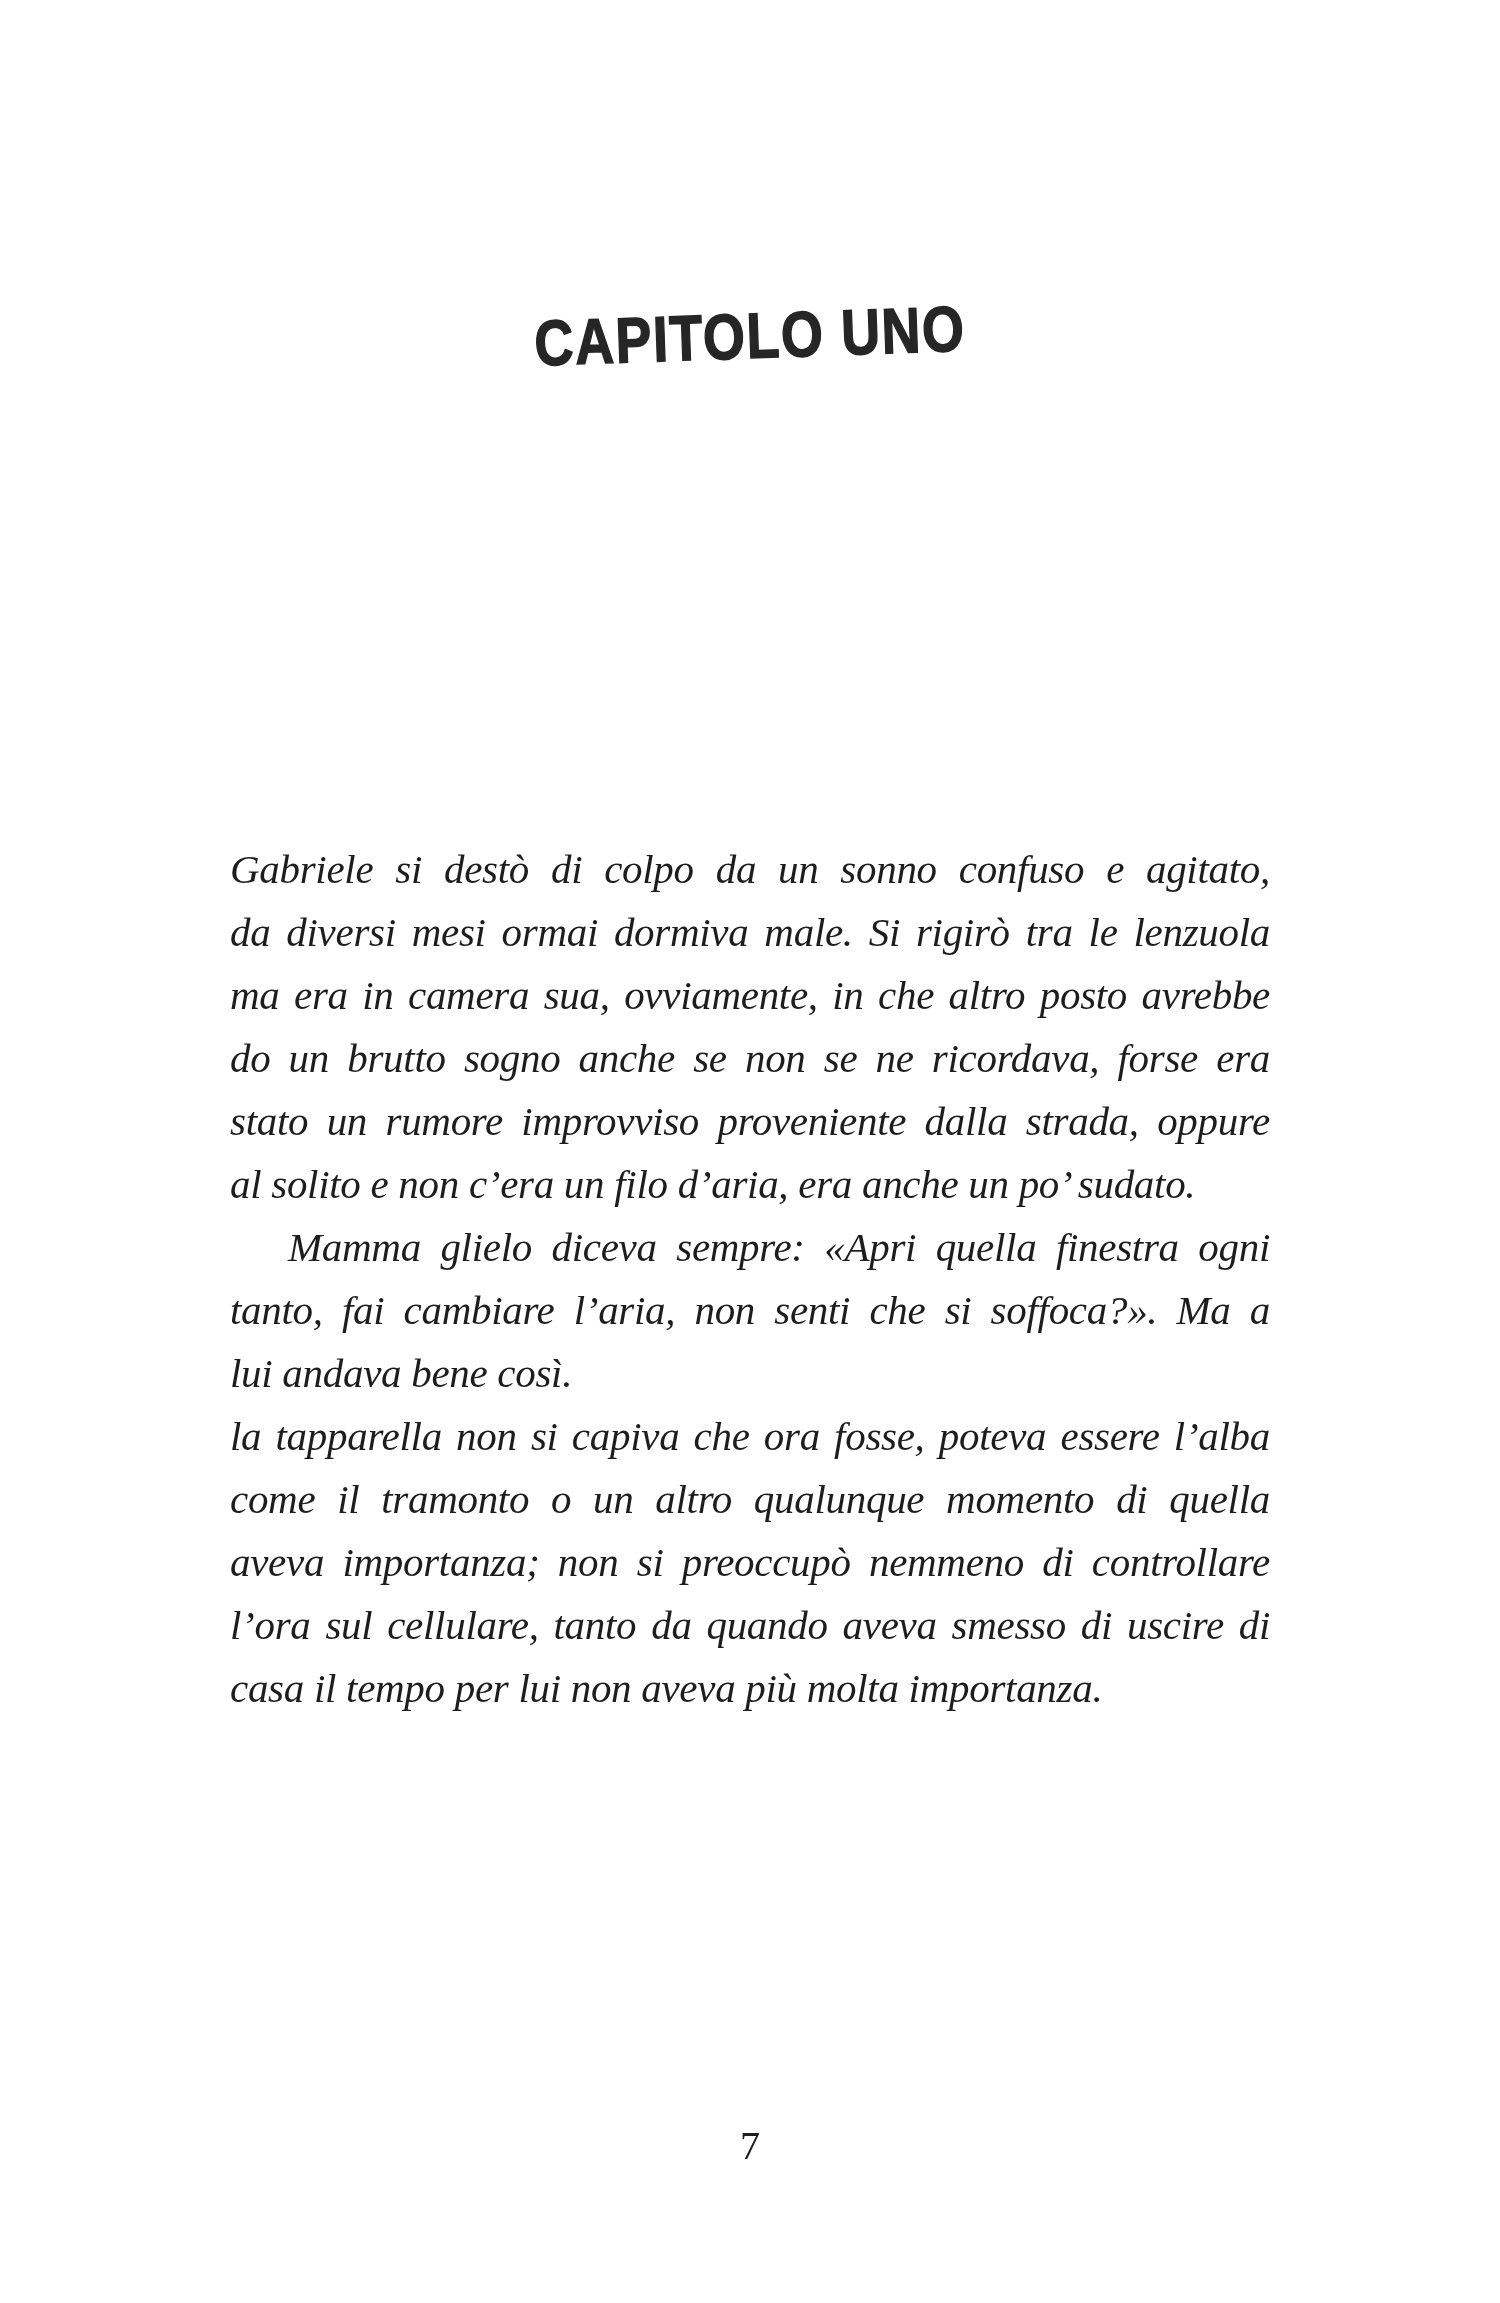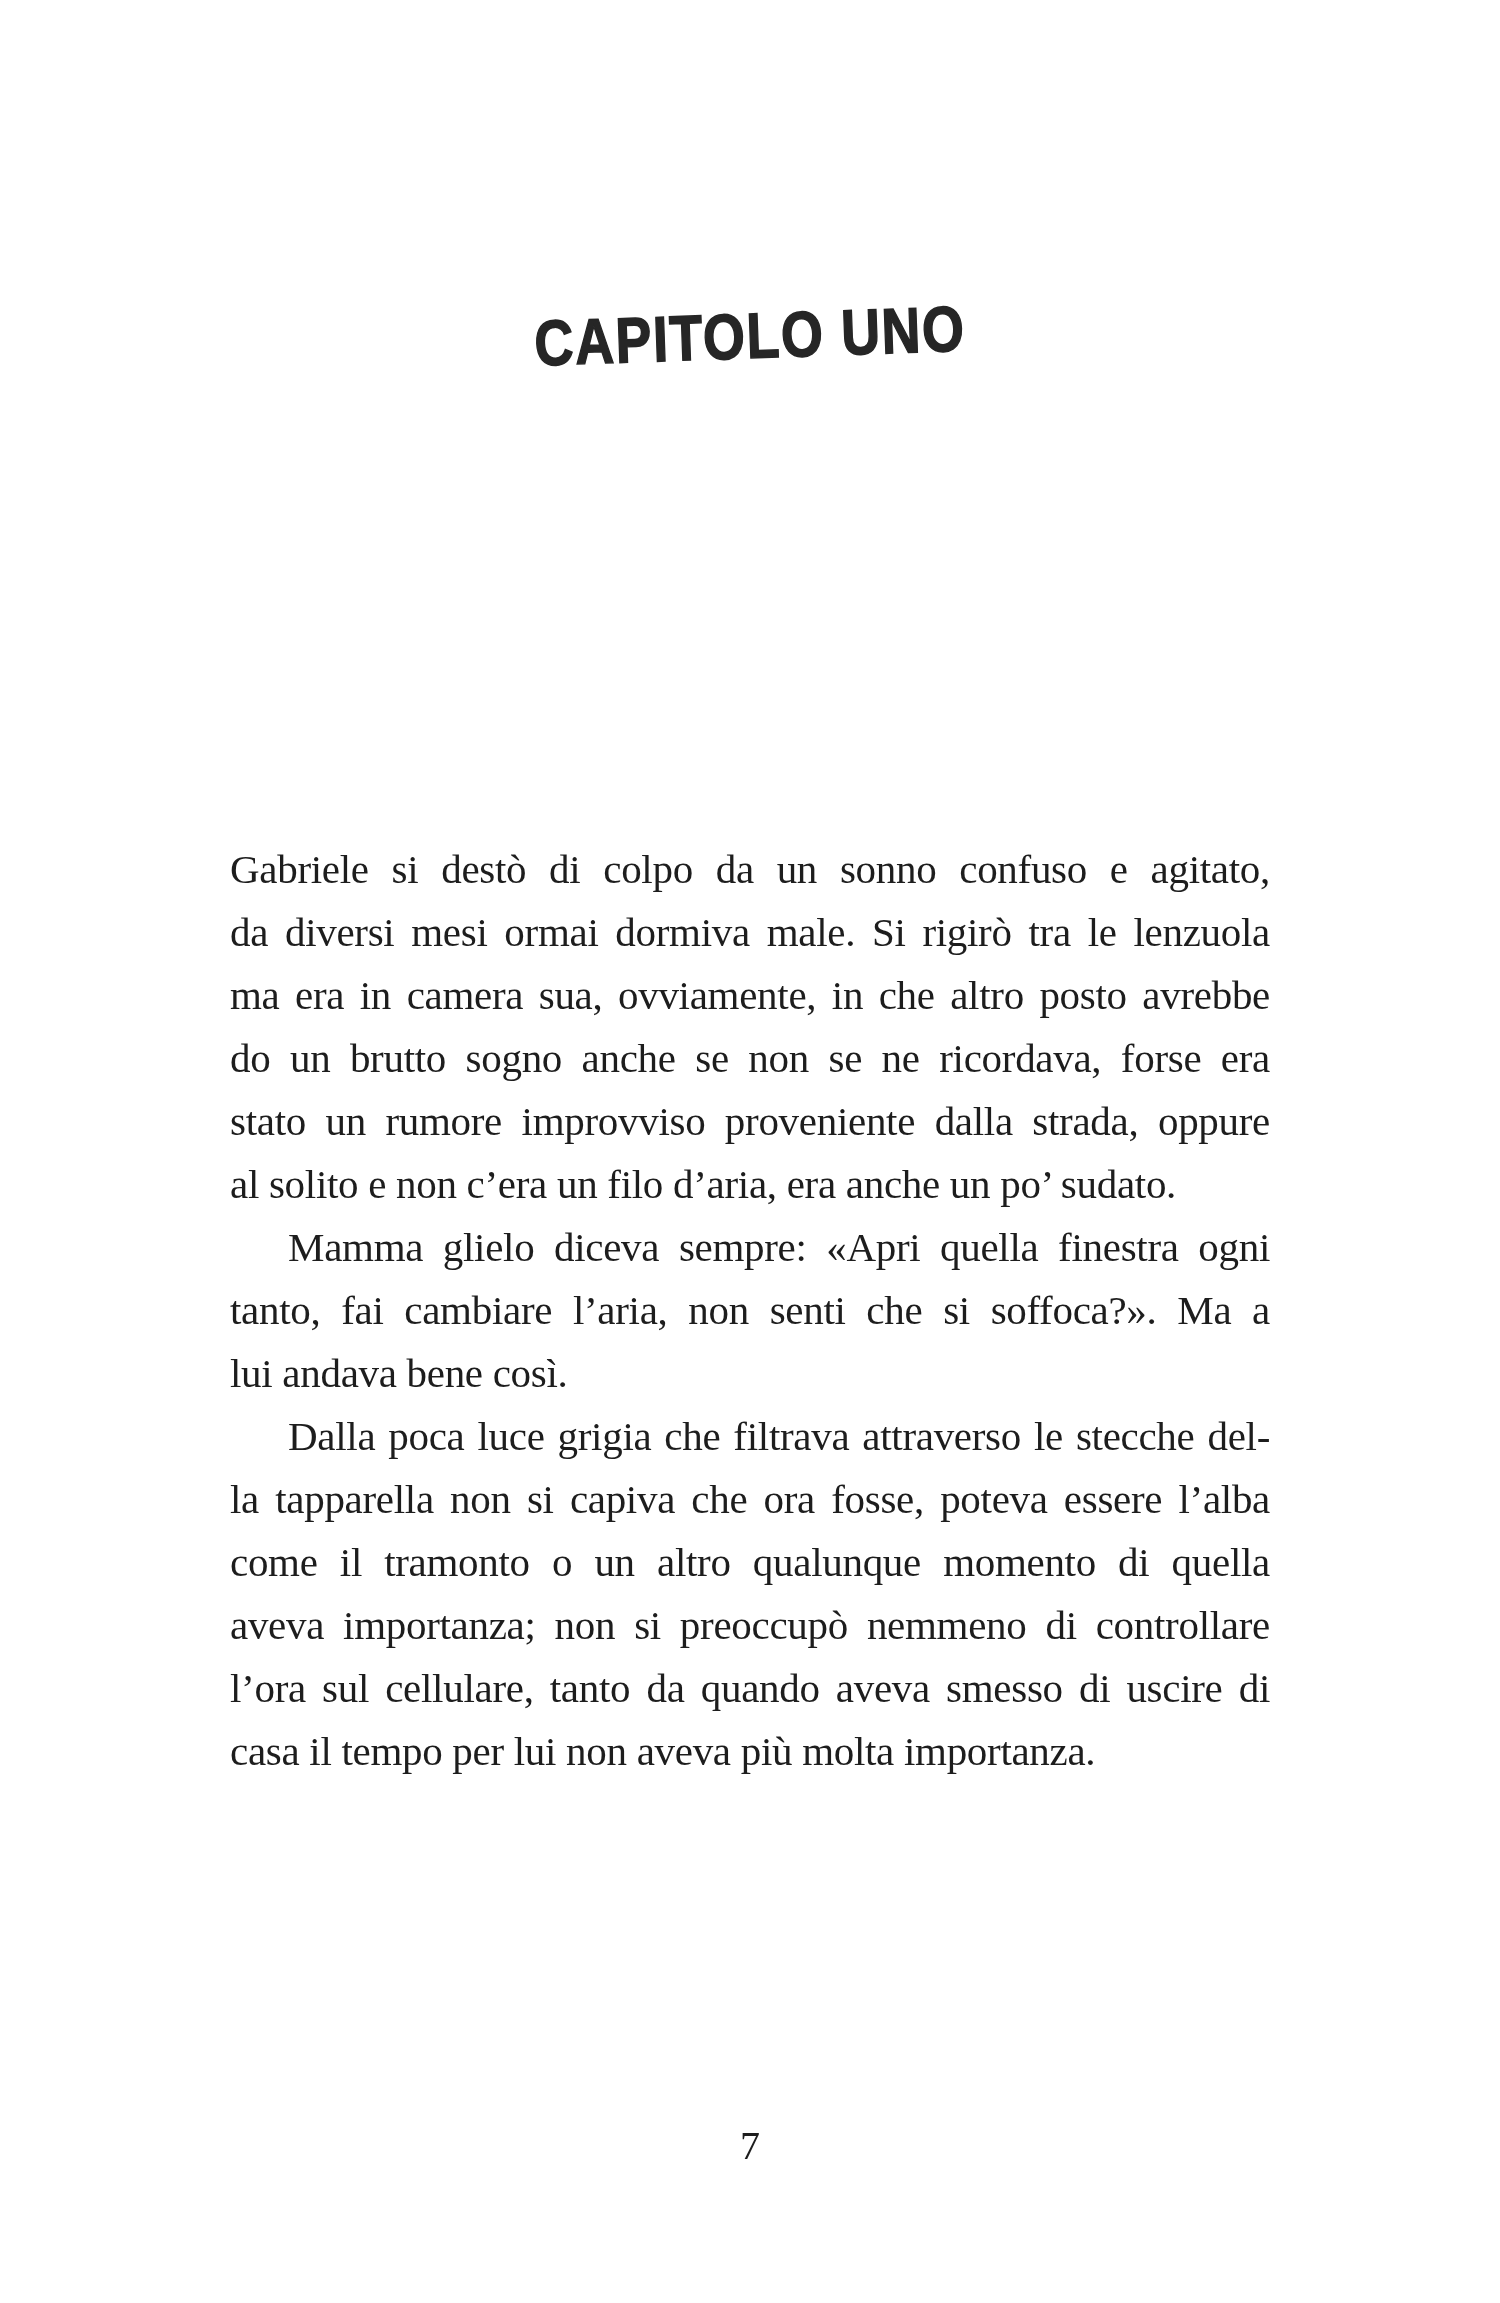--- a/index.html
+++ b/index.html
@@ -40,20 +40,21 @@
     left: 230px;
     top: 838px;
     width: 1040px;
     color: #1d1d1d;
     font-size: 41px;
     letter-spacing: -0.3px;
     line-height: 63px;
   }
   .paragraph {
     margin: 0;
+    font-style: italic;
   }
   .line {
     text-align: justify;
     text-align-last: justify;
     height: 63px;
     overflow: visible;
     white-space: normal;
   }
   .line.para-end {
     text-align-last: left;
@@ -88,21 +89,20 @@
         <div class="line">do un brutto sogno anche se non se ne ricordava, forse era</div>
         <div class="line">stato un rumore improvviso proveniente dalla strada, oppure</div>
         <div class="line para-end">al solito e non c’era un filo d’aria, era anche un po’ sudato.</div>
       </div>
       <div class="paragraph">
         <div class="line indent">Mamma glielo diceva sempre: «Apri quella finestra ogni</div>
         <div class="line">tanto, fai cambiare l’aria, non senti che si soffoca?». Ma a</div>
         <div class="line para-end">lui andava bene così.</div>
       </div>
       <div class="paragraph">
-        <div class="line indent">Dalla poca luce grigia che filtrava attraverso le stecche del-</div>
         <div class="line">la tapparella non si capiva che ora fosse, poteva essere l’alba</div>
         <div class="line">come il tramonto o un altro qualunque momento di quella</div>
         <div class="line">aveva importanza; non si preoccupò nemmeno di controllare</div>
         <div class="line">l’ora sul cellulare, tanto da quando aveva smesso di uscire di</div>
         <div class="line para-end">casa il tempo per lui non aveva più molta importanza.</div>
       </div>
     </div>
 
   <div class="page-number">7</div>
 

